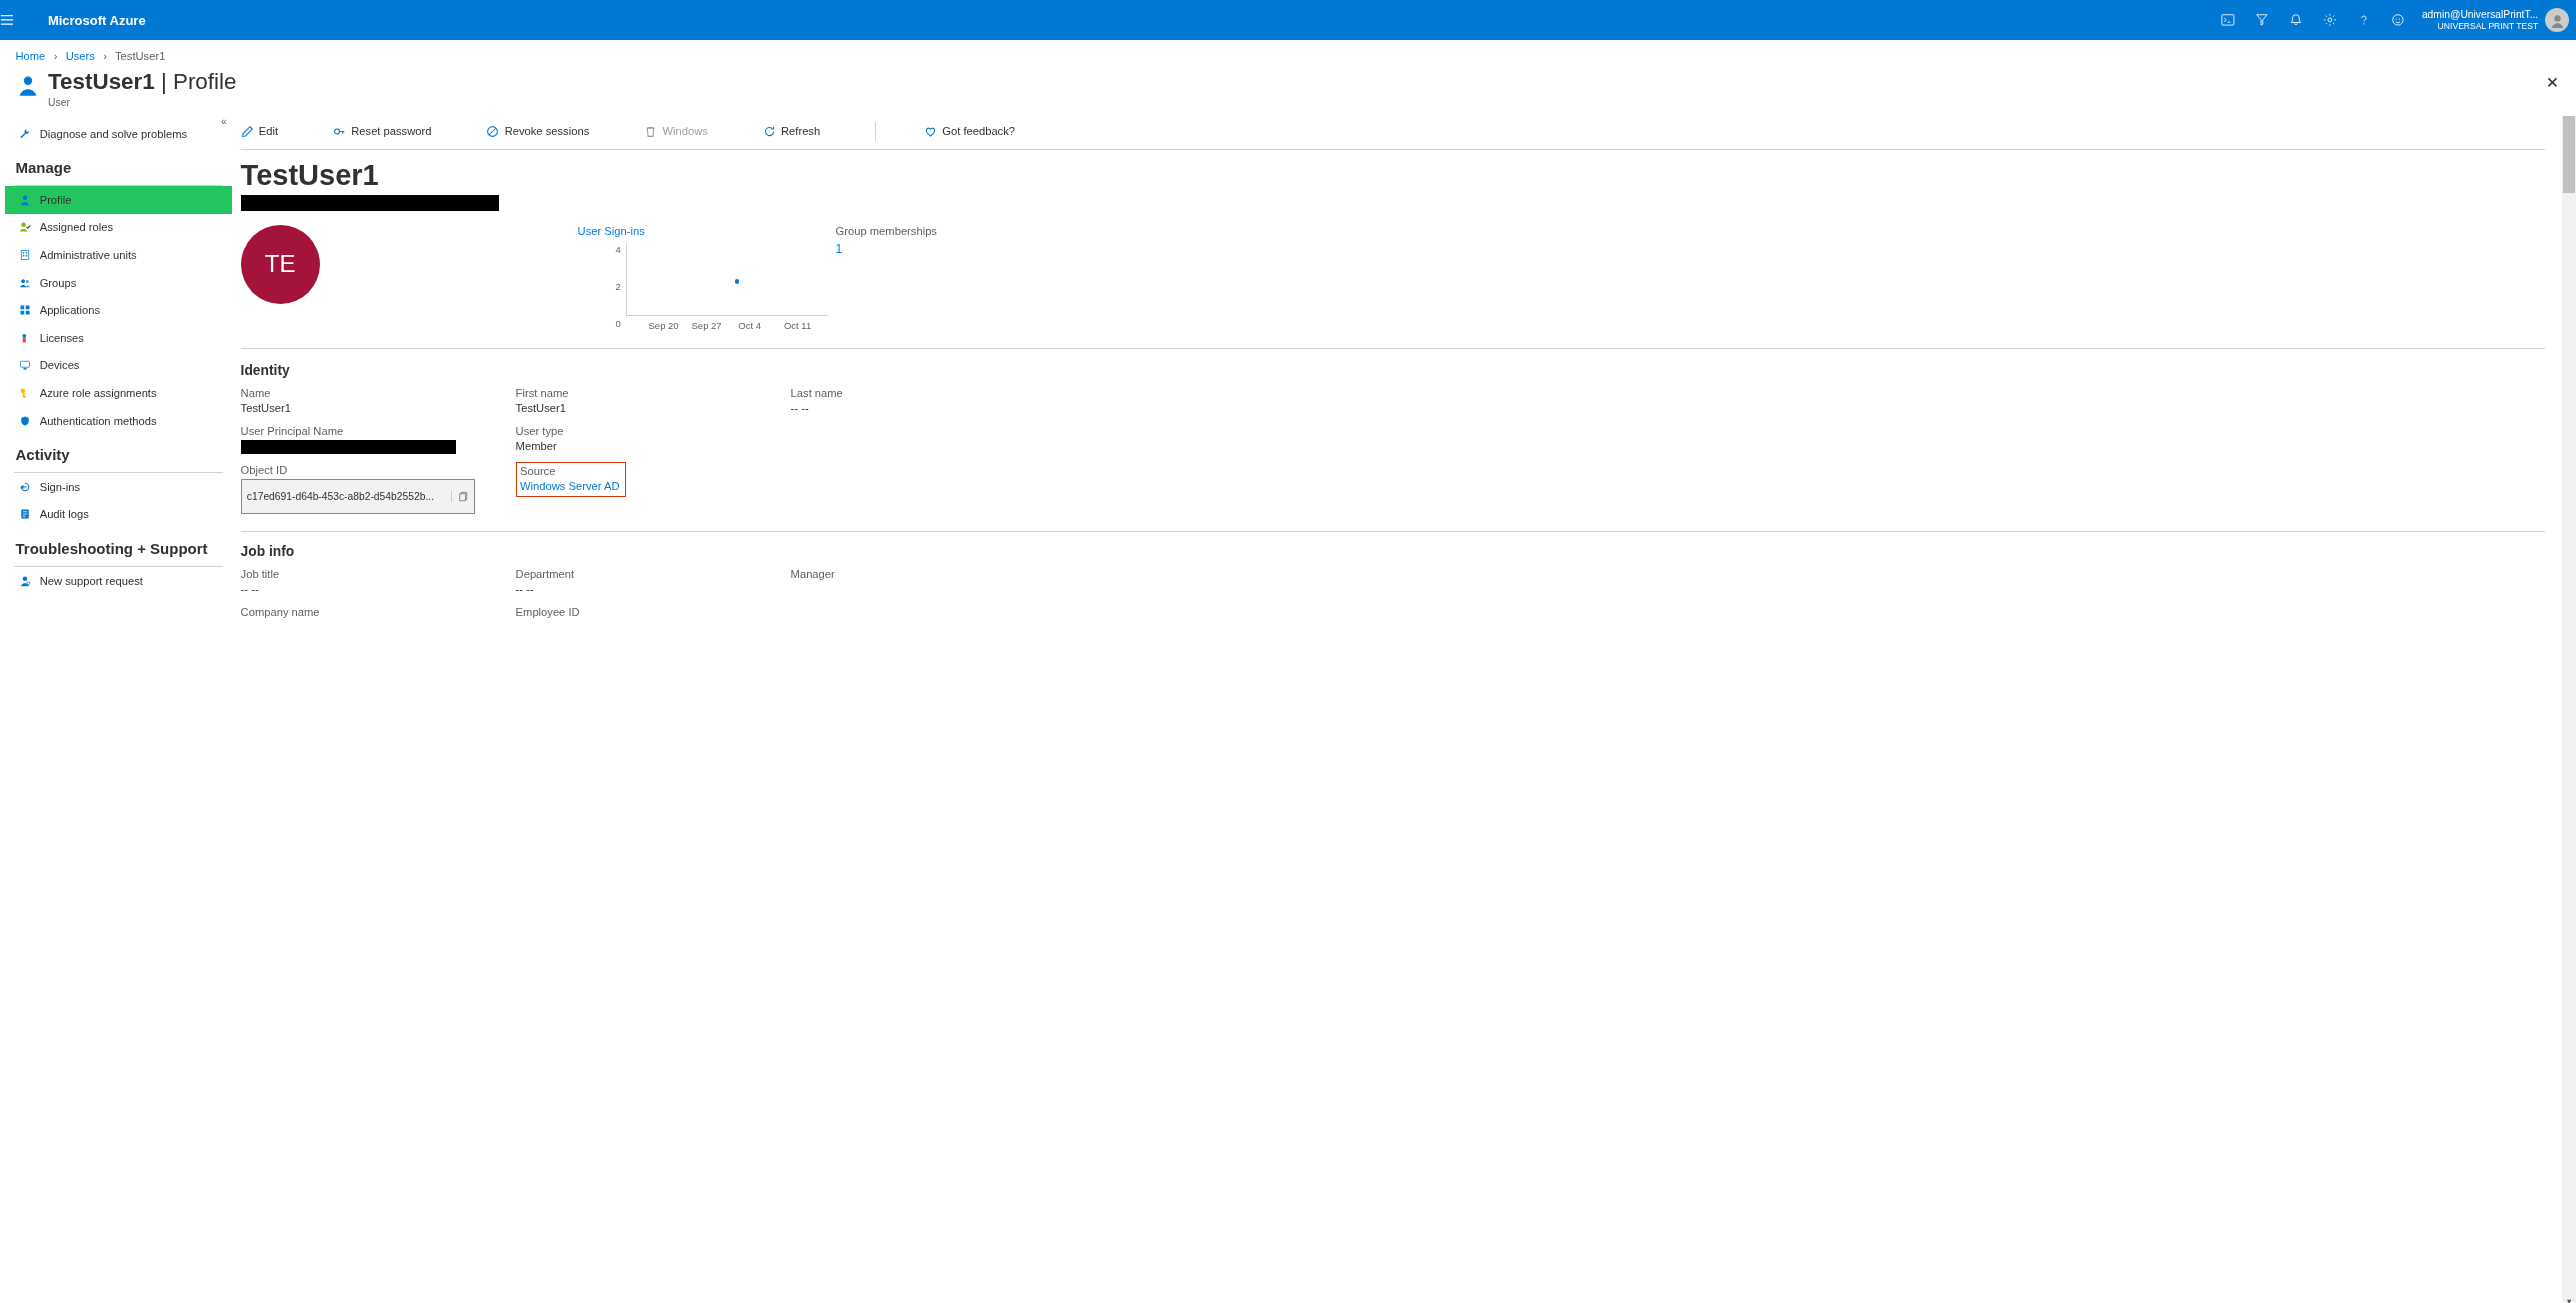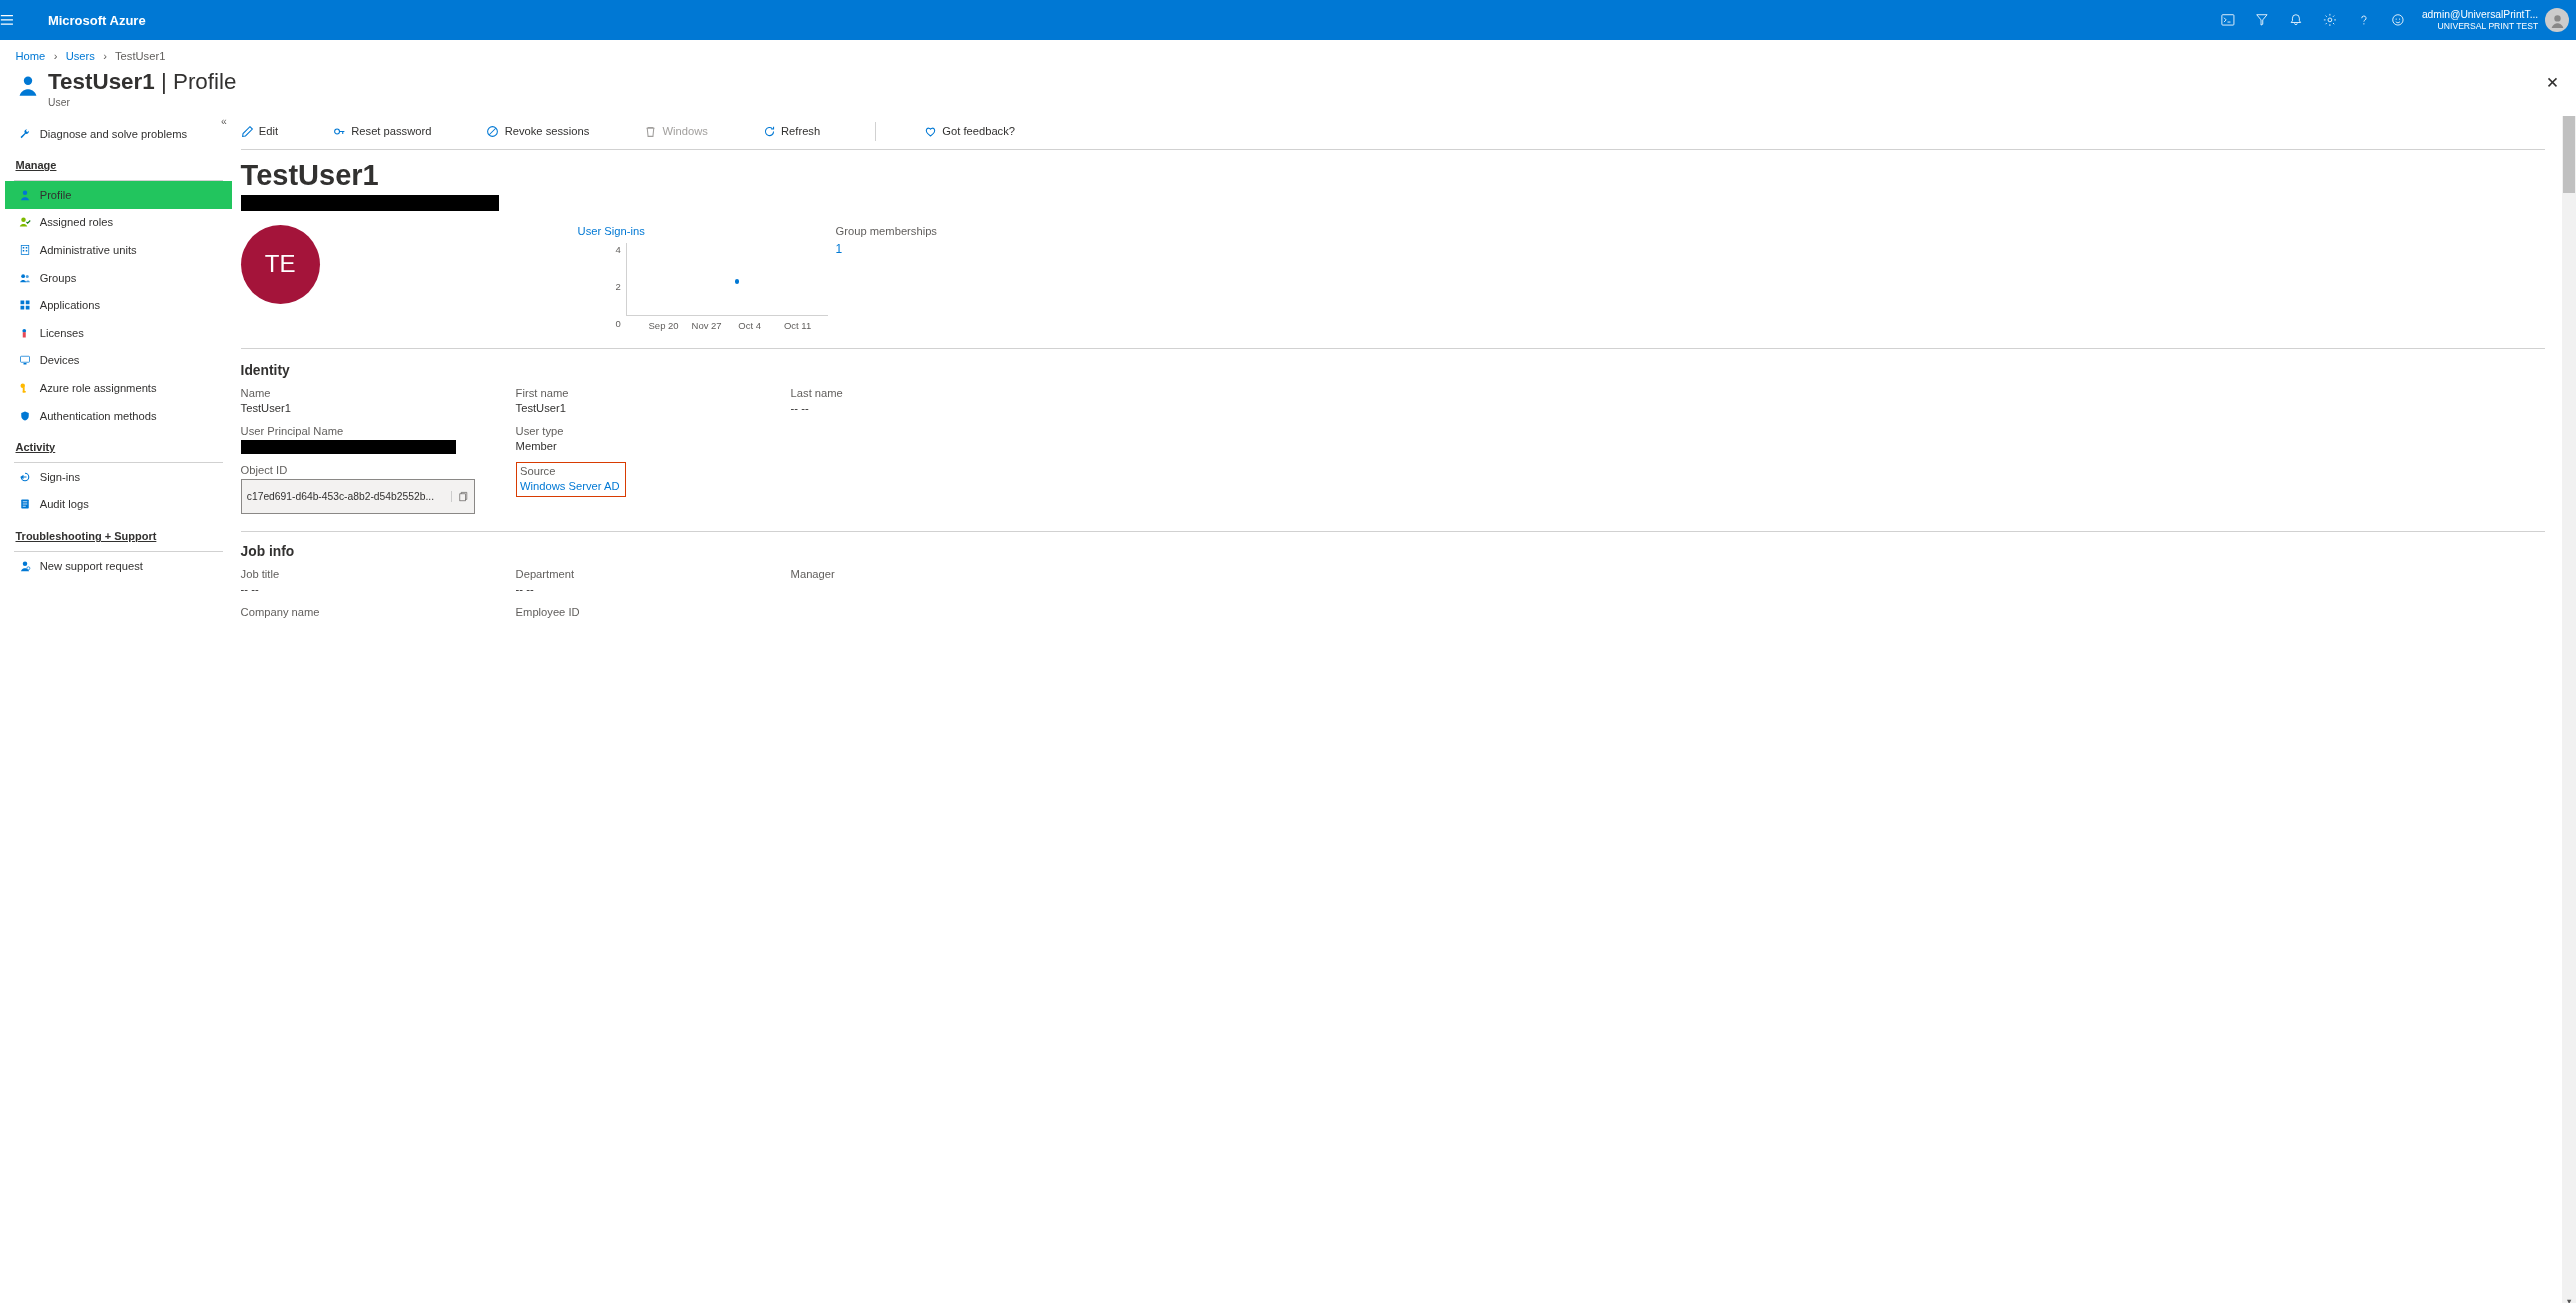--- a/index.html
+++ b/index.html
@@ -33,21 +33,21 @@
 .page-header .subt { font-size: 10.3px; color: #605e5c; margin-top: 1.7px; }
 .page-header .close { position: absolute; right: 17px; top: 5.2px; cursor: pointer; font-size: 15.5px; color: #323130; }
 
 
 .layout { display: flex; height: calc(100vh - 112px); }
 .sidebar { width: 232px; flex-shrink: 0; padding: 3.4px 0 0 5.2px; position: relative; }
 .sidebar .collapse { position: absolute; right: 5.2px; top: 0px; cursor: pointer; color: #605e5c; font-size: 10.3px; }
 .side-item { display: flex; align-items: center; height: 27.6px; padding-left: 10.3px; cursor: pointer; font-size: 11.2px; color: #323130; }
 .side-item.active { background: #22c55e; }
 .side-item .sicon { width: 19px; display: inline-flex; justify-content: center; margin-right: 5.2px; }
-.side-section { font-size: 11px; font-weight: 600; color: #323130; padding: 12px 10.3px 5.2px; text-decoration: underline; }
+.side-section { font-size: 15px; font-weight: 600; color: #323130; padding: 12px 10.3px 5.2px; }
 .side-hr { border: none; border-top: 0.9px solid #d1d1d1; margin: 3.4px 8.6px 0; }
 
 
 .content-wrap { flex: 1; display: flex; }
 .content { flex: 1; overflow-y: auto; padding: 0 17px 17px 8.6px; }
 .scrollbar-fake { width: 13.8px; background: #f1f1f1; position: relative; }
 .scrollbar-fake .thumb { position: absolute; right: 0.9px; width: 12px; background: #c0c0c0; top: 0; height: 77px; }
 .scrollbar-fake .arrow { position: absolute; left: 0; right: 0; height: 13.8px; display: flex; align-items: center; justify-content: center; color: #555; font-size: 8.6px; cursor: pointer; }
 .scrollbar-fake .arrow.up { top: 0; }
 .scrollbar-fake .arrow.down { bottom: 0; }
@@ -386,21 +386,21 @@
       <div class="col" style="min-width:224px"></div>
       <div class="col">
         <div class="lbl-link">User Sign-ins</div>
         <div class="chart">
           <div class="axis-y"></div>
               <div class="axis-x"></div>
           <div class="ylab" style="top:6%">4</div>
           <div class="ylab" style="top:50%">2</div>
           <div class="ylab" style="top:92%">0</div>
           <div class="xlab" style="left:86px">Sep 20</div>
-          <div class="xlab" style="left:129px">Nov 27</div>
+          <div class="xlab" style="left:129px">Sep 27</div>
           <div class="xlab" style="left:172px">Oct 4</div>
           <div class="xlab" style="left:220px">Oct 11</div>
           <div class="dot" style="left:157px; top:36px"></div>
         </div>
       </div>
       <div class="col">
         <div class="lbl">Group memberships</div>
         <a class="val-link">1</a>
       </div>
     </div>

